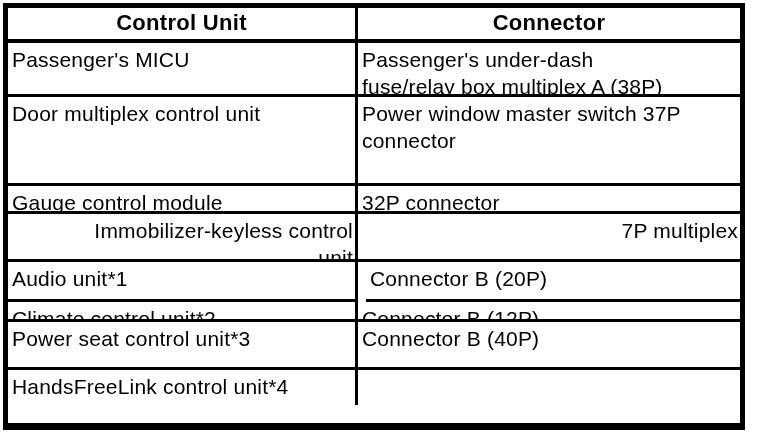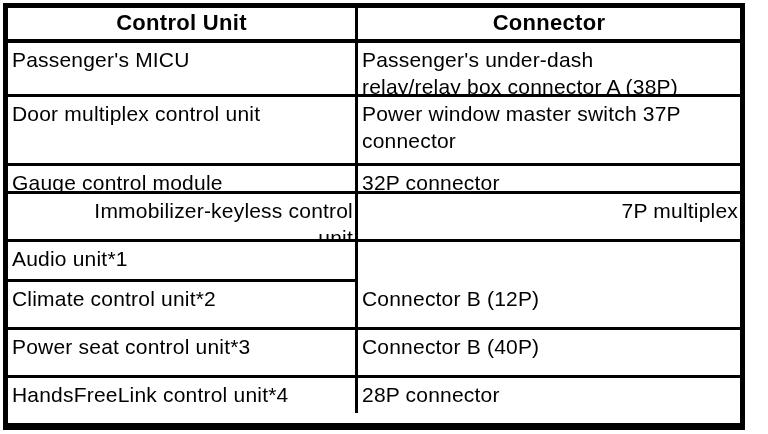--- a/index.html
+++ b/index.html
@@ -46,66 +46,66 @@
     font-size: 21px;
     line-height: 27px;
     letter-spacing: 0.2px;
     padding: 3px 2px 0 4px;
     white-space: pre-line;
     overflow: hidden;
   }
   .c1 { border-right: 3px solid #000000; }
   .trow .tcell { border-bottom: 3px solid #000000; }
   .r1 { height: 54px; }
-  .r2 { height: 69px; }
+  .r2 { height: 89px; }
   .r3 { height: 28px; }
   .r4 { height: 48px; text-align: right; }
   .r5 { height: 40px; gap: 8px; }
-  .r6 { height: 48px; }
+  .r6 { height: 20px; }
   .r7 { height: 48px; }
   .r8 { height: 35px; }
   .r8 .tcell { border-bottom: none; }
 </style>
 </head>
 <body>
 
 <div class="tbl">
   <div class="hrow">
     <div class="hcell c1">Control Unit</div>
     <div class="hcell c2">Connector</div>
   </div>
   <div id="rows">
       <div class="trow r1">
         <div class="tcell c1">Passenger's MICU</div>
         <div class="tcell c2">Passenger's under-dash
-relay/relay box connector A (38P)</div>
+fuse/relay box multiplex A (38P)</div>
       </div>
       <div class="trow r2">
         <div class="tcell c1">Door multiplex control unit</div>
         <div class="tcell c2">Power window master switch 37P
 connector</div>
       </div>
       <div class="trow r3">
         <div class="tcell c1">Gauge control module</div>
         <div class="tcell c2">32P connector</div>
       </div>
       <div class="trow r4">
         <div class="tcell c1">Immobilizer-keyless control
 unit</div>
         <div class="tcell c2">7P multiplex</div>
       </div>
       <div class="trow r5">
         <div class="tcell c1">Audio unit*1</div>
+        <div class="tcell c2">Connector B (20P)</div>
       </div>
       <div class="trow r6">
         <div class="tcell c1">Climate control unit*2</div>
         <div class="tcell c2">Connector B (12P)</div>
       </div>
       <div class="trow r7">
         <div class="tcell c1">Power seat control unit*3</div>
         <div class="tcell c2">Connector B (40P)</div>
       </div>
       <div class="trow r8">
         <div class="tcell c1">HandsFreeLink control unit*4</div>
-        <div class="tcell c2">28P connector</div>
       </div>
     </div>
 </div>
 
 </body></html>

